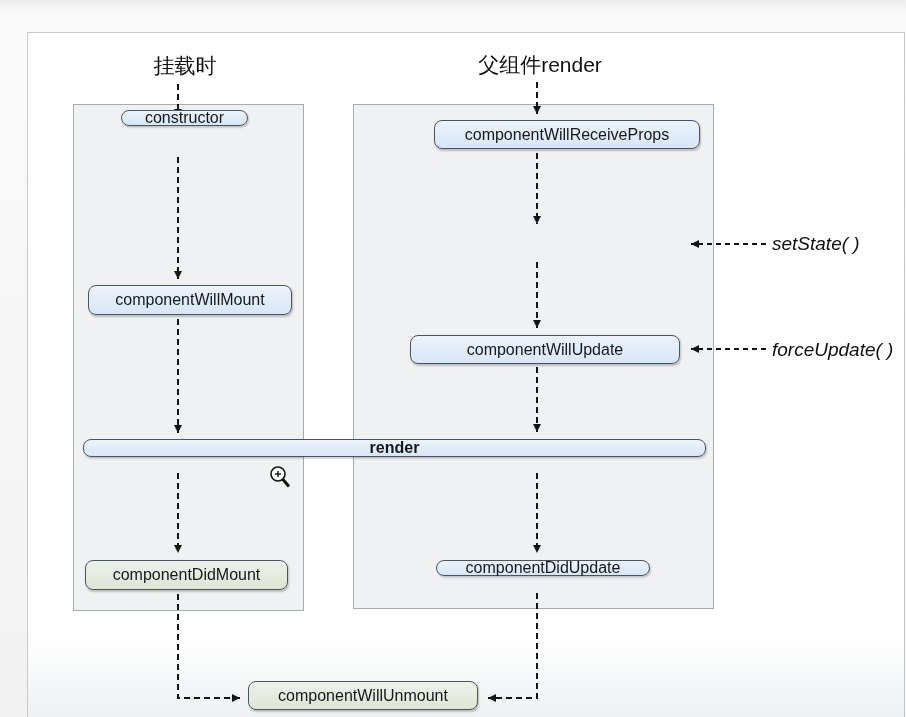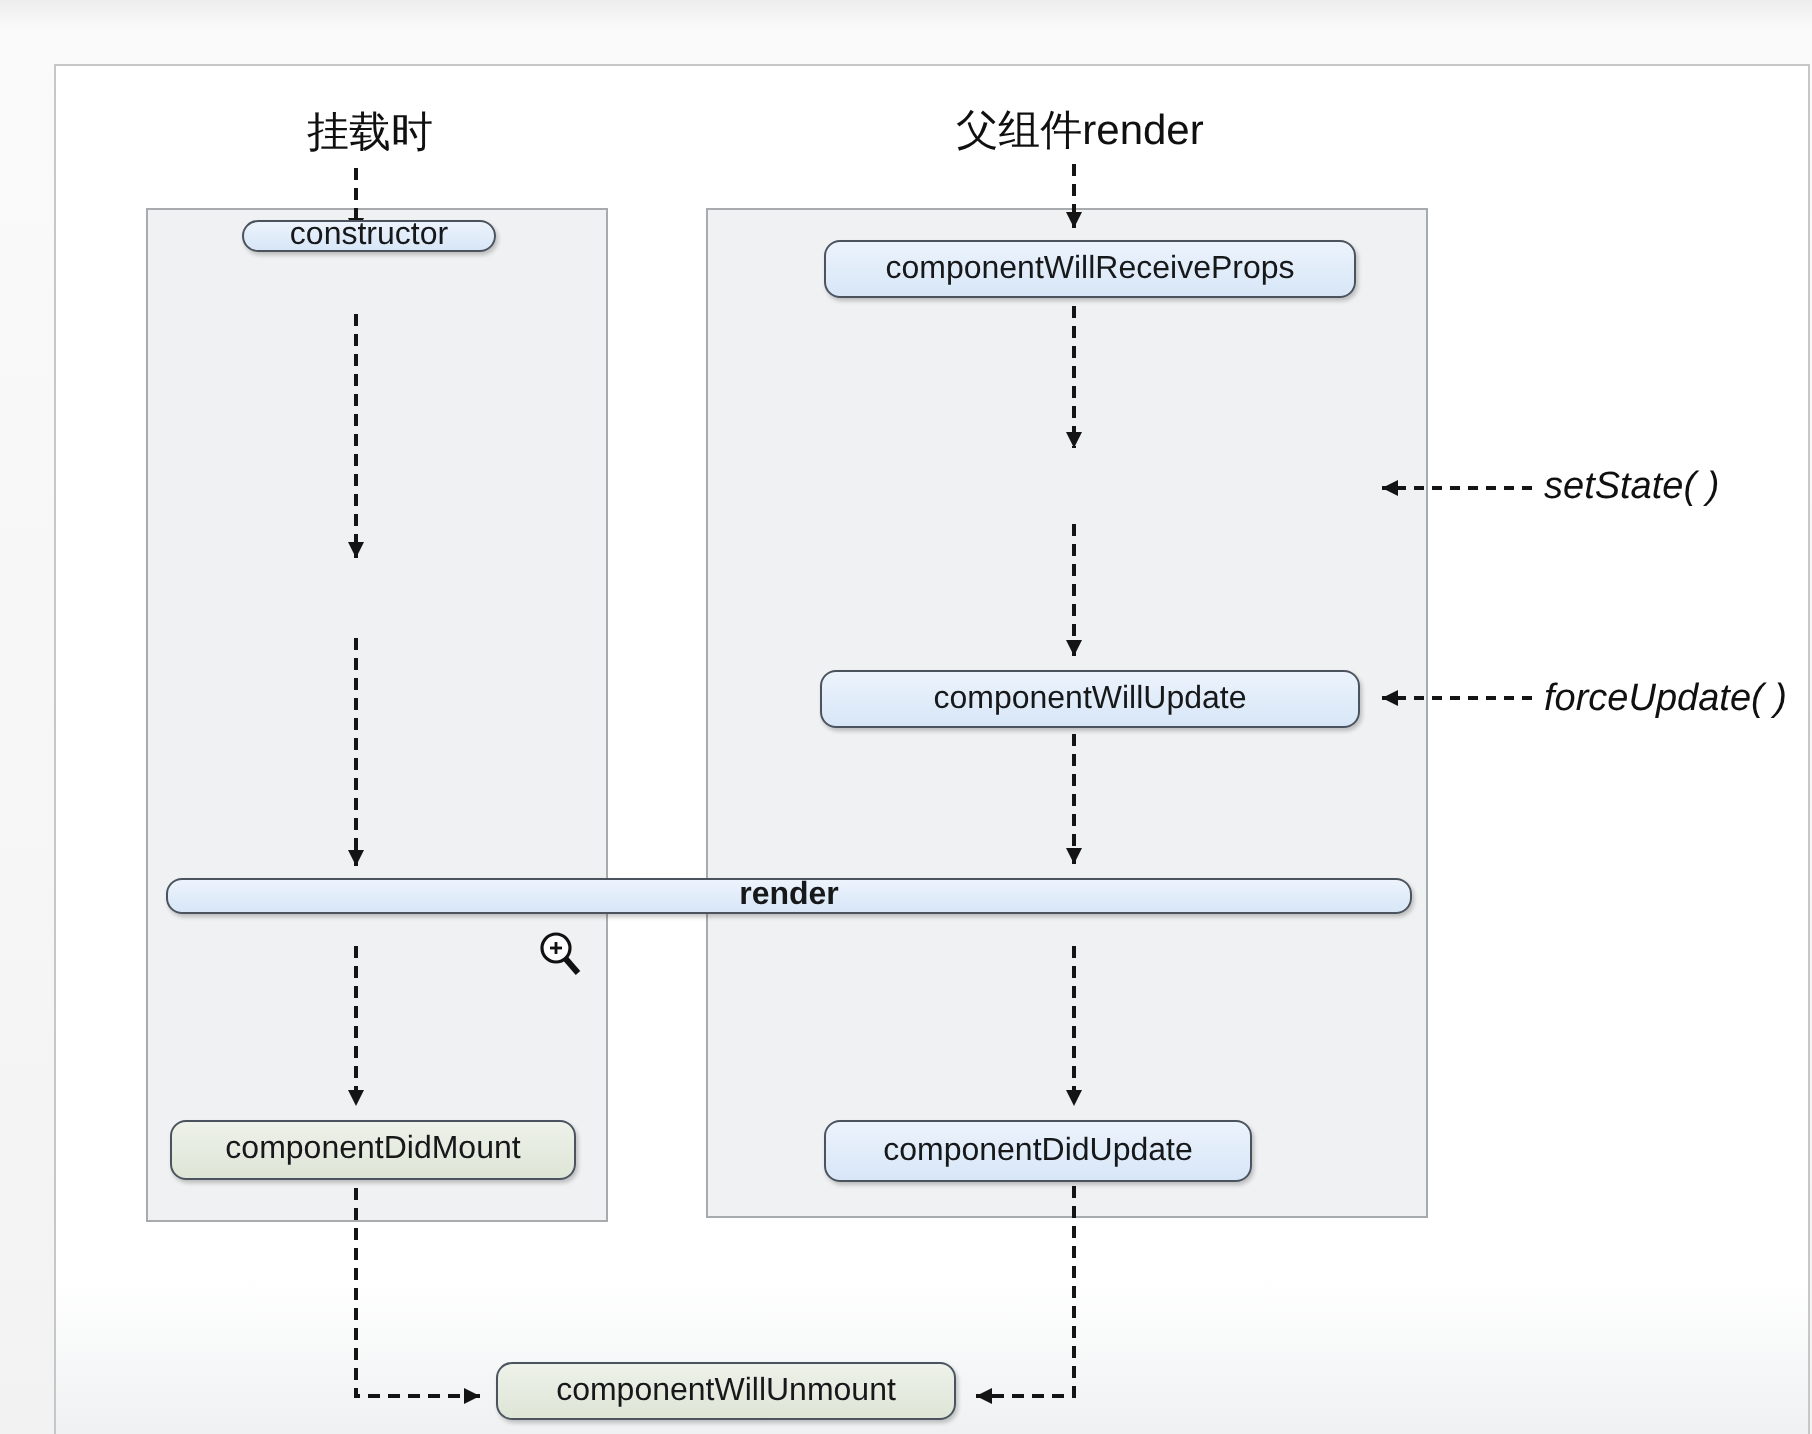--- a/index.html
+++ b/index.html
@@ -74,26 +74,27 @@
     <path class="flow" d="M537,153 V224" marker-end="url(#ah)"></path>
     <path class="flow" d="M537,262 V328" marker-end="url(#ah)"></path>
     <path class="flow" d="M537,367 V432" marker-end="url(#ah)"></path>
     <path class="flow" d="M537,473 V553" marker-end="url(#ah)"></path>
     <path class="flow" d="M537,593 V698 H488" marker-end="url(#ah)"></path>
     <path class="flow" style="stroke-dasharray:5 4" d="M766,244 H691" marker-end="url(#ah)"></path>
     <path class="flow" style="stroke-dasharray:5 4" d="M766,349 H691" marker-end="url(#ah)"></path>
   </svg>
 
   <div class="node" style="left:121px; top:110px; width:127px; height:16px;">constructor</div>
+  <div class="node" style="left:88px; top:285px; width:204px; height:30px;">componentWillMount</div>
   <div class="node render-node" style="left:83px; top:439px; width:623px; height:18px;">render</div>
   <div class="node green" style="left:85px; top:560px; width:203px; height:30px;">componentDidMount</div>
 
-  <div class="node" style="left:412px; top:120px; width:266px; height:29px;">componentWillReceiveProps</div>
+  <div class="node" style="left:434px; top:120px; width:266px; height:29px;">componentWillReceiveProps</div>
   <div class="node" style="left:410px; top:335px; width:270px; height:29px;">componentWillUpdate</div>
-  <div class="node" style="left:412px; top:560px; width:214px; height:31px;">componentDidUpdate</div>
+  <div class="node" style="left:436px; top:560px; width:214px; height:16px;">componentDidUpdate</div>
 
   <div class="node green" style="left:248px; top:681px; width:230px; height:29px;">componentWillUnmount</div>
 
   <div class="anno" style="left:772px; top:233px;">setState( )</div>
   <div class="anno" style="left:772px; top:339px;">forceUpdate( )</div>
 
   <svg class="magnifier" viewBox="0 0 28 28" xmlns="http://www.w3.org/2000/svg">
     <circle cx="11" cy="10" r="7" fill="rgba(255,255,255,0.85)" stroke="#111" stroke-width="1.6"></circle>
     <line x1="8" y1="10" x2="14" y2="10" stroke="#111" stroke-width="1.4"></line>
     <line x1="11" y1="7" x2="11" y2="13" stroke="#111" stroke-width="1.4"></line>

